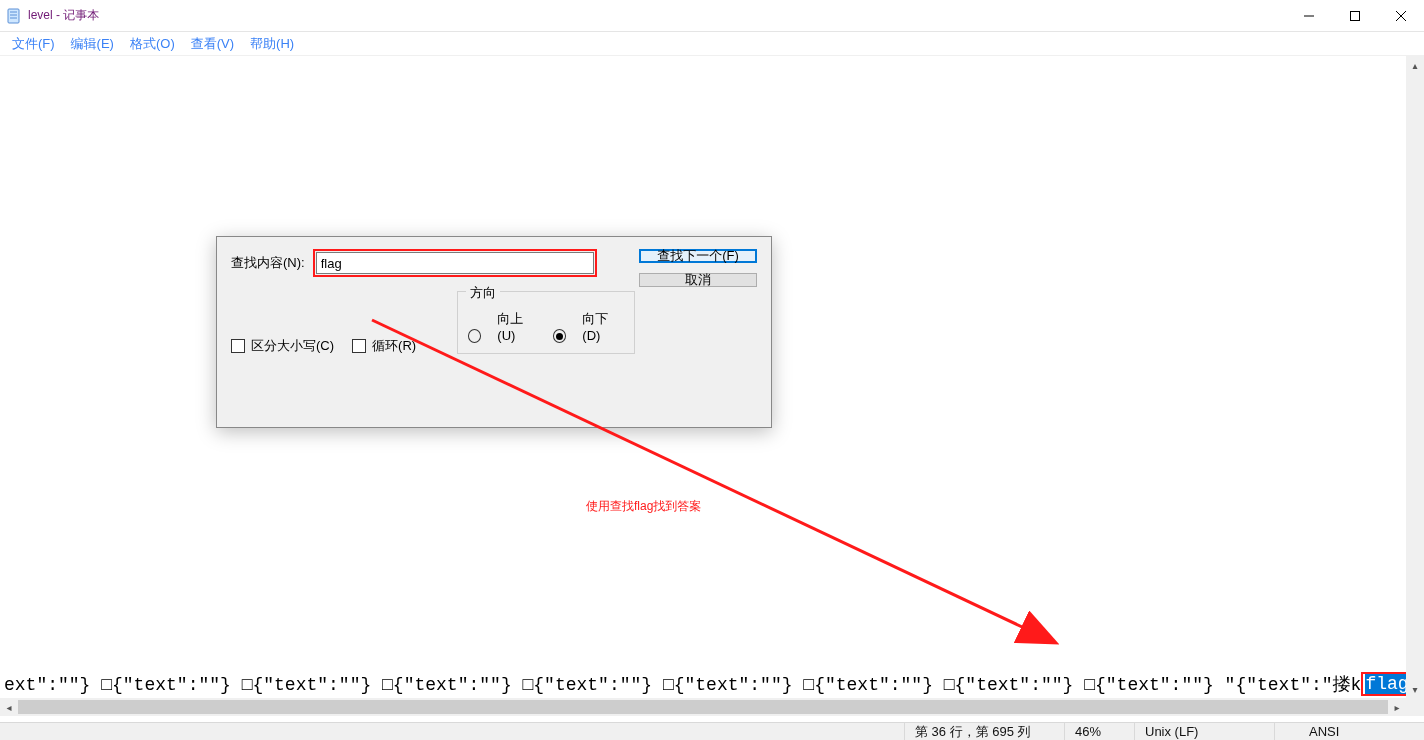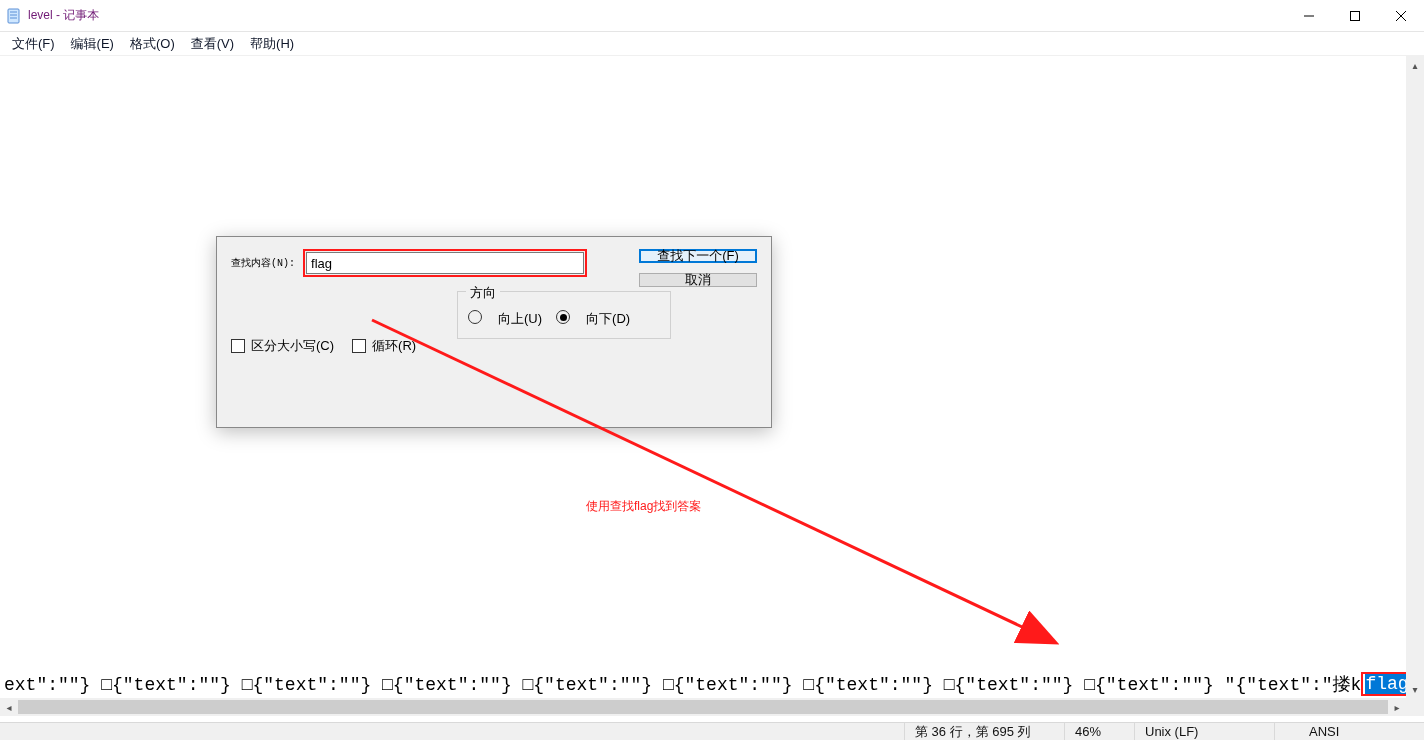--- a/index.html
+++ b/index.html
@@ -39,21 +39,21 @@
     color:#555;
   }
 
   
   .menu-bar {
     height: 24px;
     display:flex;
     align-items:center;
     padding: 0 4px;
     font-size: 13px;
-    color:#0f172a;
+    color:#3b82f6;
     border-bottom: 1px solid #f0f0f0;
   }
   .menu-item { padding: 2px 8px; }
 
   
   .editor-wrap {
     position:absolute;
     top:56px; left:0; right:0; bottom:24px;
     overflow:hidden;
   }
@@ -157,21 +157,21 @@
     font-size:14px;color:#000;
   }
   .dlg-body{
     padding:12px 14px 16px 14px;
     position:relative;
     min-height:190px;
   }
   .find-row{
     display:flex;align-items:center;gap:8px;
   }
-  .find-label{ font-size:10px;font-family:Liberation Mono, monospace;}
+  .find-label{ font-size:13px;}
   .find-input-wrap{
     border:2px solid #ff1a1a;
     padding:1px;
     display:flex;
   }
   .find-input{
     width:278px;height:22px;
     border:1px solid #7a7a7a;
     font-size:13px;padding:0 4px;
     font-family:inherit;
@@ -191,31 +191,31 @@
     display:flex;align-items:center;justify-content:center;
     cursor:default;
   }
   .dlg-btn.primary{
     border:2px solid #0078d7;
     background:#e5f1fb;
   }
   .group-dir{
     position:absolute;
     left:240px; top:54px;
-    width:214px;
+    width:178px;
     border:1px solid #d0d0d0;
     padding:18px 10px 10px 10px;
     font-size:13px;
     display:flex;gap:14px;
   }
   .group-dir .legend{
     position:absolute;top:-8px;left:8px;background:#f0f0f0;padding:0 4px;font-size:13px;
   }
   .radio{
-    display:flex;align-items:flex-start;gap:16px;
+    display:flex;align-items:flex-end;gap:16px;
   }
   .radio .r{
     width:14px;height:14px;border:1px solid #333;border-radius:50%;
     display:flex;align-items:center;justify-content:center;
   }
   .radio .r.checked::after{
     content:"";width:7px;height:7px;border-radius:50%;background:#000;
   }
   .checks{
     position:absolute;left:14px;top:100px;

